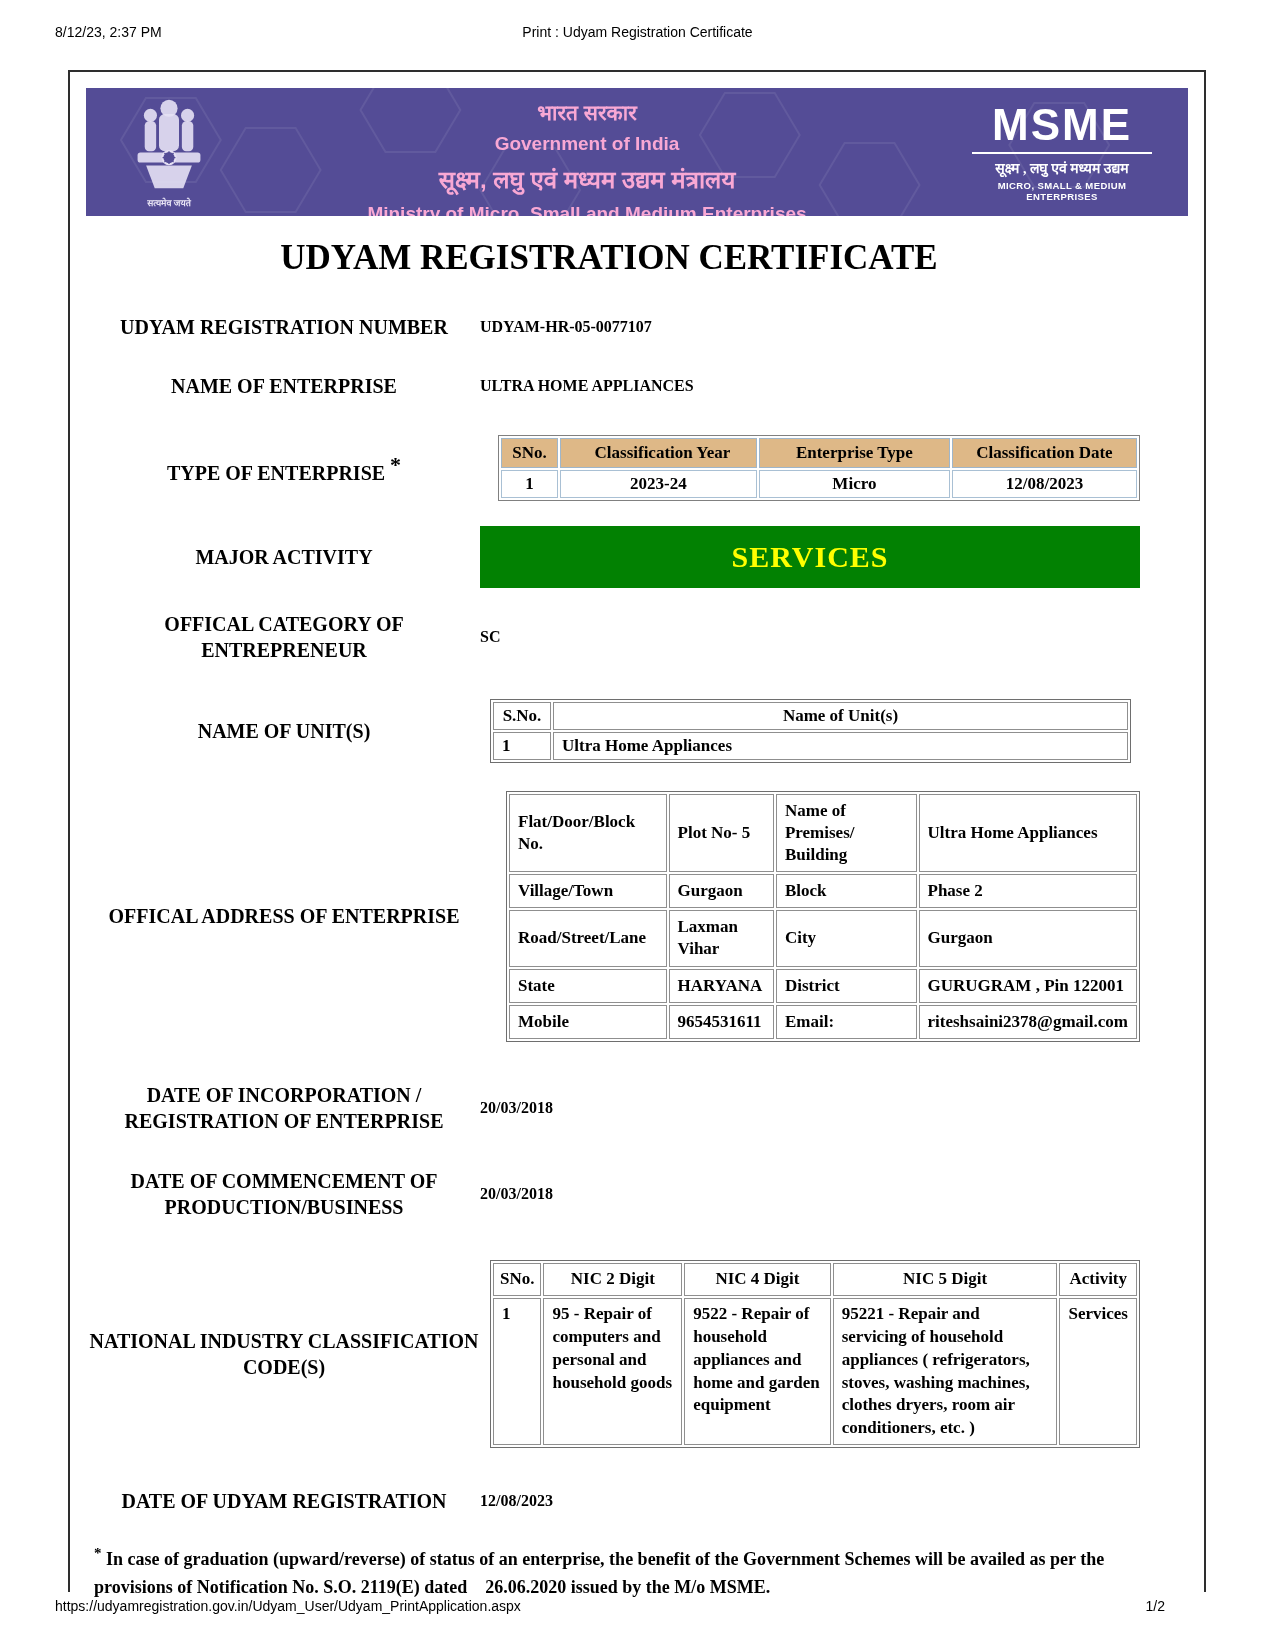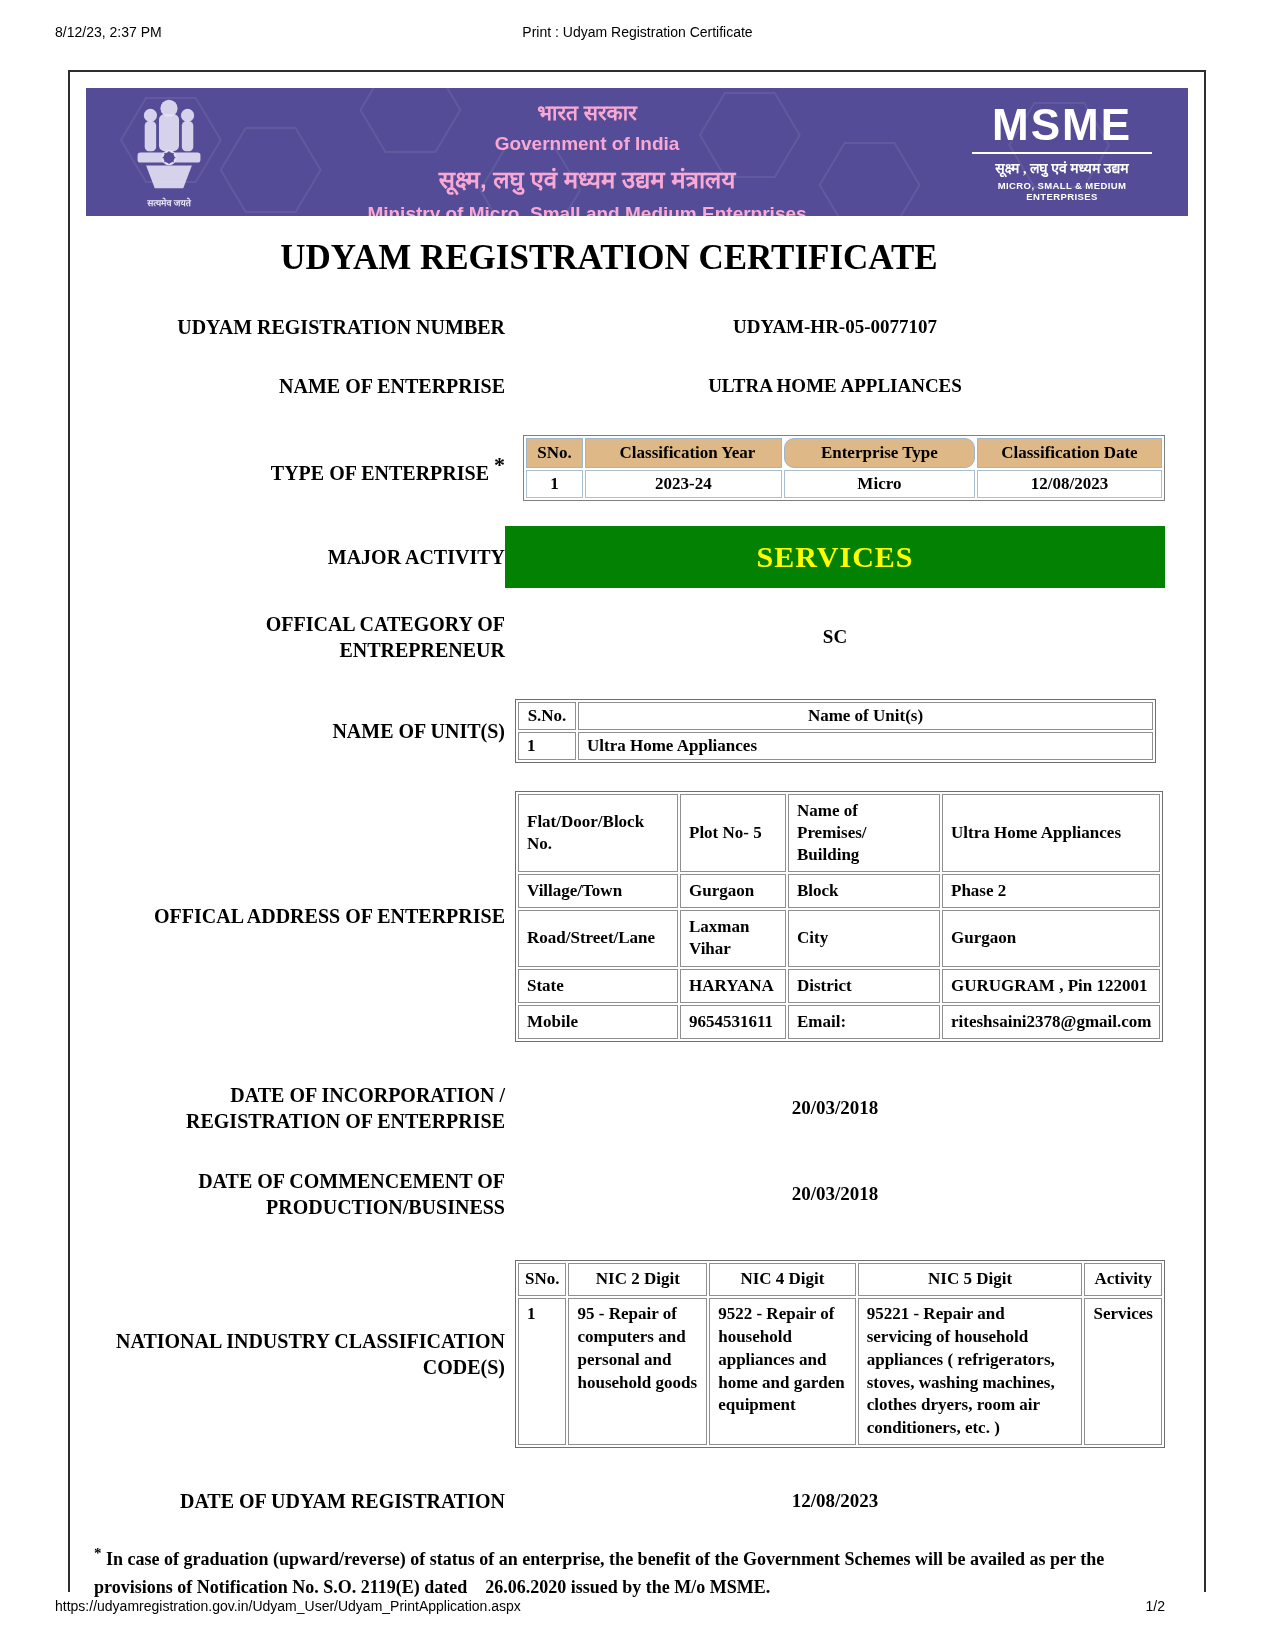--- a/index.html
+++ b/index.html
@@ -45,24 +45,24 @@
   .bc-eng2  { font-size:19px; margin-top:8px; }
   .msme-logo { position:absolute; right:36px; top:16px; width:180px; text-align:center; color:#fff; }
   .msme-acronym { font-family:"Liberation Sans", sans-serif; font-weight:bold; font-size:44px; line-height:0.95; letter-spacing:2px; }
   .msme-hindi { font-size:14px; font-weight:bold; margin-top:6px; border-top:2px solid #fff; padding-top:4px; }
   .msme-english { font-family:"Liberation Sans", sans-serif; font-size:9.5px; font-weight:bold; margin-top:3px; letter-spacing:0.4px; }
 
   
   .cert-title { text-align:center; font-size:35px; font-weight:bold; margin-top:22px; padding-right:56px; }
 
   .row { display:flex; align-items:center; padding-left:18px; }
-  .row .lbl { width:392px; text-align:right; font-weight:bold; font-size:20px; line-height:1.3;margin-left:25px; }
+  .row .lbl { width:392px; text-align:center; font-weight:bold; font-size:20px; line-height:1.3; }
   .row .lbl sup { font-size:22px; }
   .row .val-area { width:660px; }
-  .val-center { text-align:center; font-weight:bold; font-size:19px; }
+  .val-center { font-weight:bold; font-size:16px; }
 
   .r-urn { margin-top:36px; }
   .r-name { margin-top:33px; }
   .r-type { margin-top:36px; }
   .r-activity { margin-top:25px; }
   .r-social { margin-top:23px; }
   .r-units { margin-top:36px; }
   .r-address { margin-top:28px; }
   .r-incorp { margin-top:40px; }
   .r-comm { margin-top:34px; }
@@ -74,29 +74,29 @@
     font-size:30px; font-weight:bold; letter-spacing:1px;
   }
 
   table { border-collapse:separate; border-spacing:2px; font-size:17px; font-weight:bold; }
   th, td { padding:3px 8px; }
 
   .cls-tbl { margin-left:18px; border:1px solid #808080; }
   .cls-tbl th { border:1px solid #9fb6ca; text-align:center; padding:4px 10px; }
   .cls-tbl td { border:1px solid #a9c0d4; text-align:center; background:#fff; }
   .cls-tbl .c-sno { width:57px; } .cls-tbl .c-year { width:200px;padding-left:18px; }
-  .cls-tbl .c-type { width:195px;border-radius:10px; } .cls-tbl .c-date { width:188px; }
+  .cls-tbl .c-type { width:195px; } .cls-tbl .c-date { width:188px; }
 
   .units-tbl { margin-left:10px; border:1px solid #6e6e6e; }
   .units-tbl th, .units-tbl td { border:1px solid #8f8f8f; background:#fff; }
   .units-tbl .u-sno { width:58px; text-align:center; }
   .units-tbl th.u-name { text-align:center; width:575px; }
   .units-tbl td { text-align:left; }
 
-  .addr-tbl { margin-left:10px; border:1px solid #6e6e6e; line-height:1.3; }
+  .addr-tbl { margin-left:26px; border:1px solid #6e6e6e; line-height:1.3; }
   .addr-tbl td { border:1px solid #8f8f8f; background:#fff; text-align:left; vertical-align:middle; padding:5px 8px; }
   .addr-tbl .a-c0 { width:160px; } .addr-tbl .a-c1 { width:106px; }
   .addr-tbl .a-c2 { width:152px; } .addr-tbl .a-c3 { width:218px; }
 
   .nic-tbl { margin-left:10px; border:1px solid #6e6e6e; line-height:1.35; }
   .nic-tbl th, .nic-tbl td { border:1px solid #8f8f8f; background:#fff; }
   .nic-tbl th { text-align:center; padding:4px 6px; }
   .nic-tbl td { text-align:left; vertical-align:top; padding:4px 8px; }
   .nic-tbl .n-sno { width:44px; } .nic-tbl .n-2 { width:140px; }
   .nic-tbl .n-4 { width:148px; } .nic-tbl .n-5 { width:228px; }

